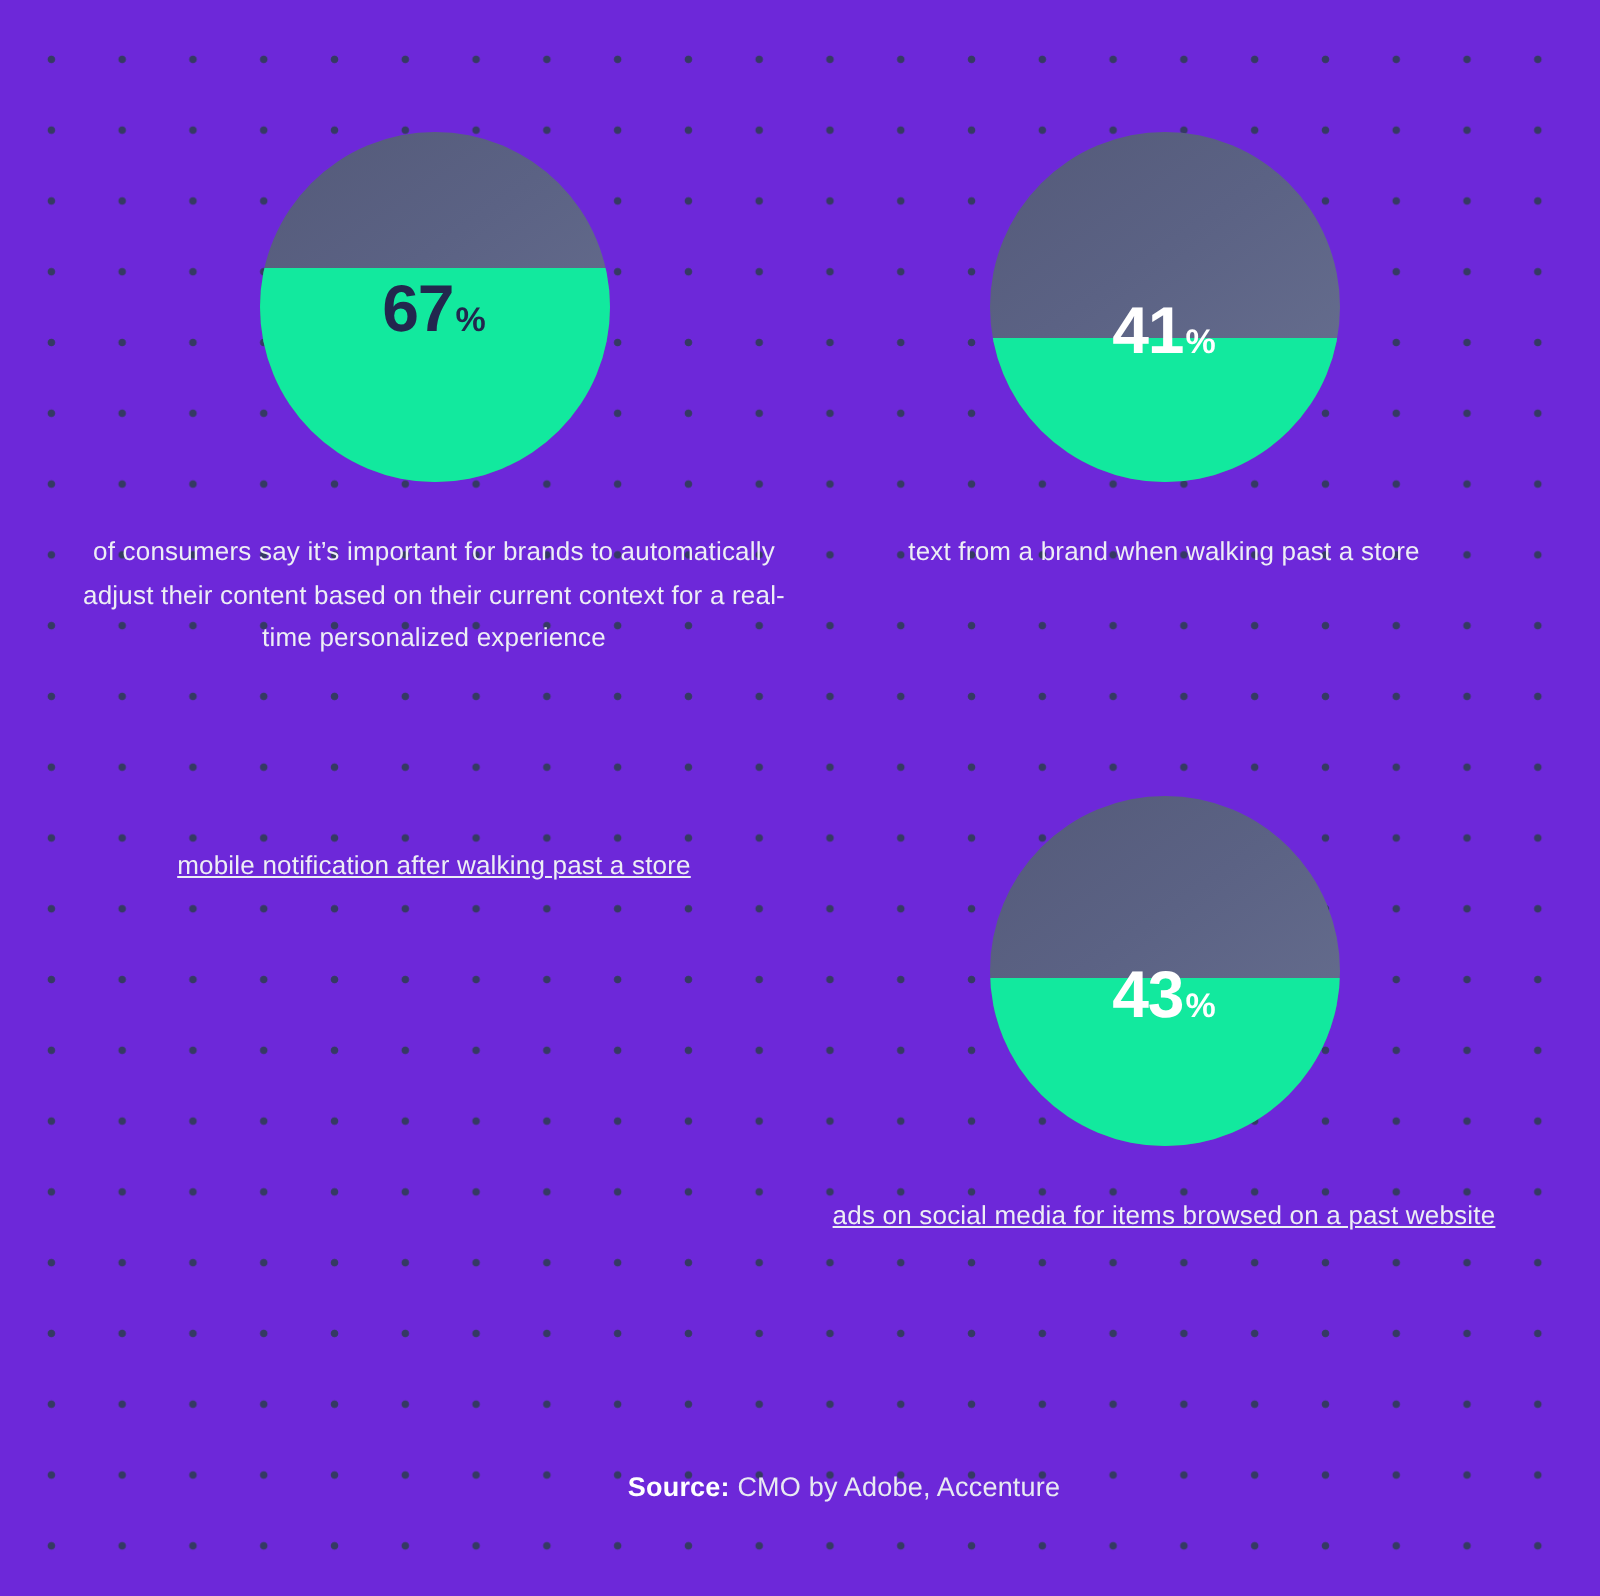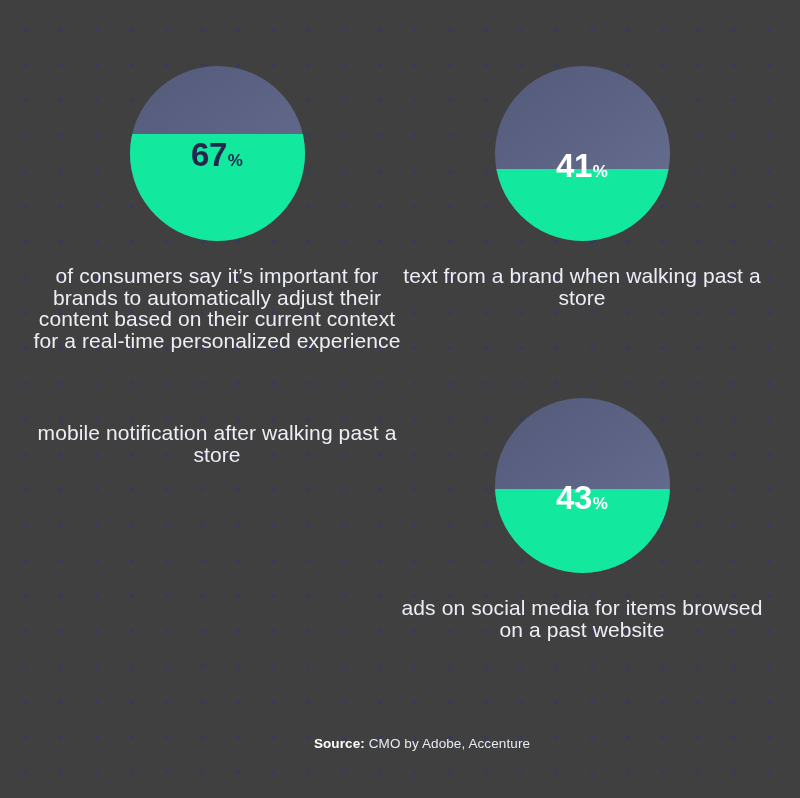--- a/index.html
+++ b/index.html
@@ -13,21 +13,21 @@
     background-color: #2a2d52;
     font-family: "Liberation Sans", sans-serif;
     -webkit-font-smoothing: antialiased;
   }
 
   #infographic {
     position: relative;
     width: 800px;
     height: 798px;
     box-sizing: border-box;
-    background-color: #404040;
+    background-color: #6d28d9;
     overflow: hidden;
   }
 
   
   #dot-grid {
     position: absolute;
     left: 0;
     top: 0;
     width: 800px;
     height: 798px;
@@ -97,27 +97,27 @@
     letter-spacing: 0;
     margin-left: 1px;
   }
   .value-dark { color: #22274e; }
   .value-light { color: #ffffff; margin-top: 11px; }
 
   .stat-caption {
     margin: 0;
     padding: 0 14px;
     color: #edeef5;
-    font-size: 21px;
+    font-size: 13px;
     line-height: 21.5px;
     font-weight: normal;
     letter-spacing: 0.1px;
   }
   .cap-r0 { margin-top: 24px; }
-  .cap-r1 { margin-top: 24px; }
+  .cap-r1 { margin-top: 24px; text-decoration: underline; }
 
   #source-line {
     position: absolute;
     left: 0;
     right: 0;
     top: 736px;
     text-align: center;
     color: #e8eaf2;
     font-size: 13.5px;
     letter-spacing: 0.1px;

